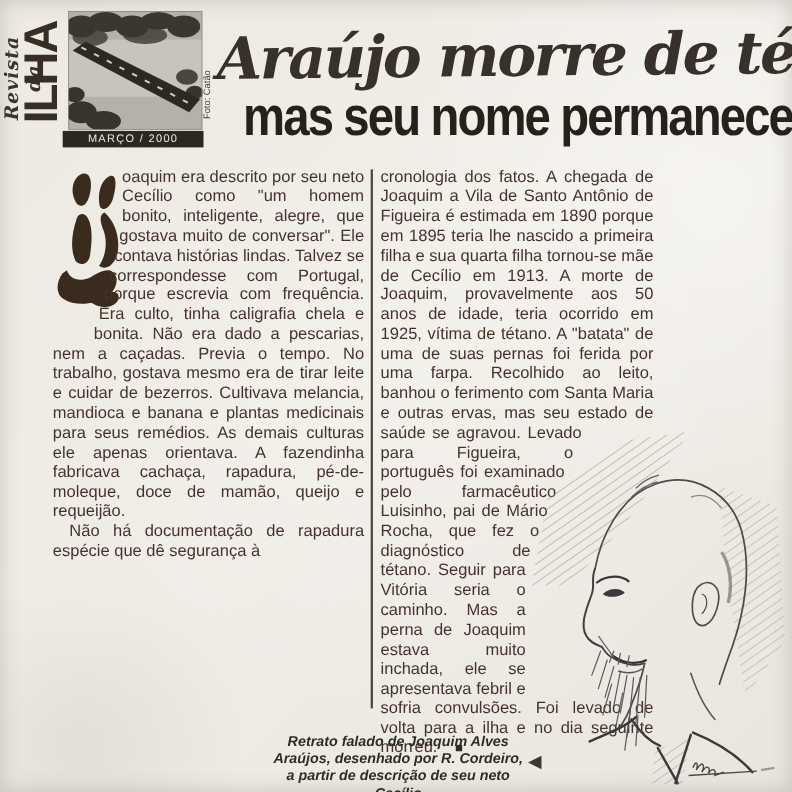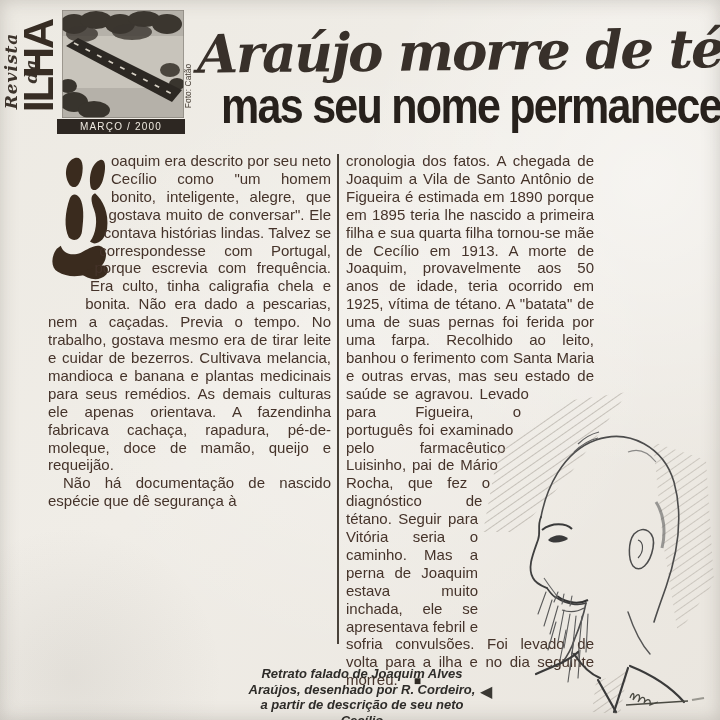--- a/index.html
+++ b/index.html
@@ -102,21 +102,21 @@
           <g fill="#3a2b1e">
             <path d="M20,30 C13,20 16,6 25,3 C32,1 34,10 32,20 C30,29 26,35 20,30 Z"></path>
             <path d="M41,33 C38,21 42,8 50,5 C56,3 56,14 53,24 C51,32 45,38 41,33 Z"></path>
             <path d="M20,43 C15,57 14,72 19,82 C24,87 31,84 32,76 C34,62 34,50 30,43 C27,38 22,38 20,43 Z"></path>
             <path d="M45,38 C53,45 59,58 57,73 C55,85 46,91 40,86 C46,78 48,64 44,54 C41,46 40,40 45,38 Z"></path>
             <path d="M7,93 C1,101 1,112 8,116 C19,123 36,121 47,114 C55,109 59,98 53,92 C47,87 39,93 31,97 C21,101 13,97 11,90 Z"></path>
             <path d="M30,117 C38,124 49,126 56,119 C60,114 57,108 51,110 C44,113 36,114 30,117 Z"></path>
           </g>
         </svg>
       </span><span>oaquim era descrito por seu neto Cecílio como "um homem bonito, inteligente, alegre, que gostava muito de conversar". Ele contava histórias lindas. Talvez se correspondesse com Portugal, porque escrevia com frequência. Era culto, tinha caligrafia chela e bonita. Não era dado a pescarias, nem a caçadas. Previa o tempo. No trabalho, gostava mesmo era de tirar leite e cuidar de bezerros. Cultivava melancia, mandioca e banana e plantas medicinais para seus remédios. As demais culturas ele apenas orientava. A fazendinha fabricava cachaça, rapadura, pé-de-moleque, doce de mamão, queijo e requeijão.</span></p>
-  <p class="body indent">Não há documentação de nascido espécie que dê segurança à</p>
+  <p class="body indent">Não há documentação de rapadura espécie que dê segurança à</p>
 </div>
 
 <div class="col2">
   <p class="body"><span class="wrap-spacer"></span><span>cronologia dos fatos. A chegada de Joaquim a Vila de Santo Antônio de Figueira é estimada em 1890 porque em 1895 teria lhe nascido a primeira filha e sua quarta filha tornou-se mãe de Cecílio em 1913. A morte de Joaquim, provavelmente aos 50 anos de idade, teria ocorrido em 1925, vítima de tétano. A "batata" de uma de suas pernas foi ferida por uma farpa. Recolhido ao leito, banhou o ferimento com Santa Maria e outras ervas, mas seu estado de saúde se agravou. Levado para Figueira, o português foi examinado pelo farmacêutico Luisinho, pai de Mário Rocha, que fez o diagnóstico de tétano. Seguir para Vitória seria o caminho. Mas a perna de Joaquim estava muito inchada, ele se apresentava febril e sofria convulsões. Foi levado de volta para a ilha e no dia seguinte morreu.</span><span class="endmark">■</span></p>
 </div>
 
 <div class="portrait">
   <svg width="242" height="336" viewBox="0 0 242 336">
     <defs>
       <pattern id="hx" width="7" height="7" patternUnits="userSpaceOnUse" patternTransform="rotate(55)">

